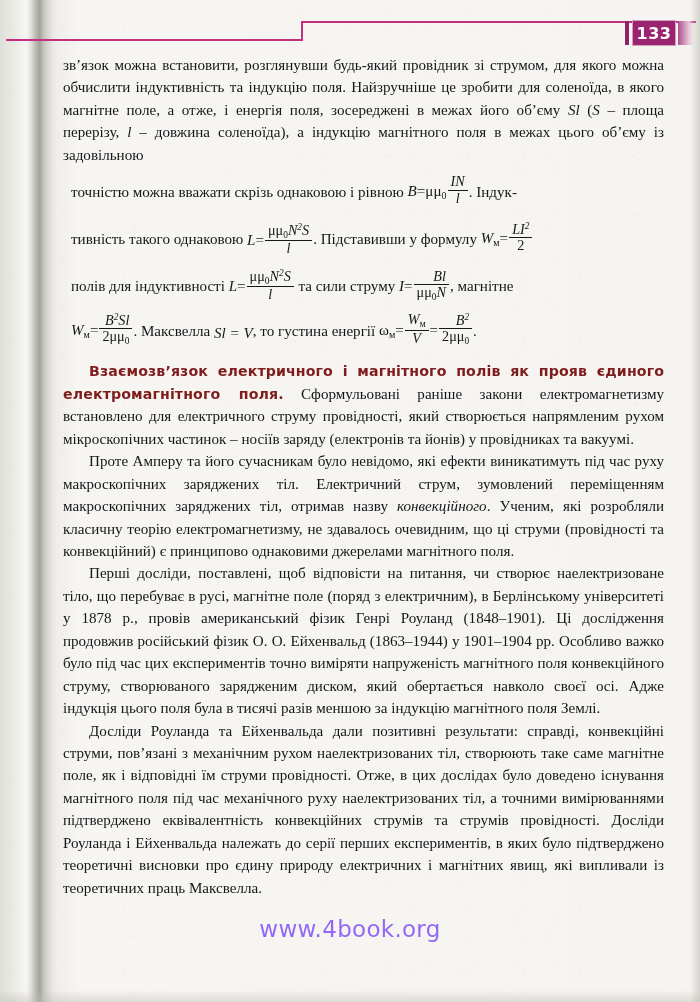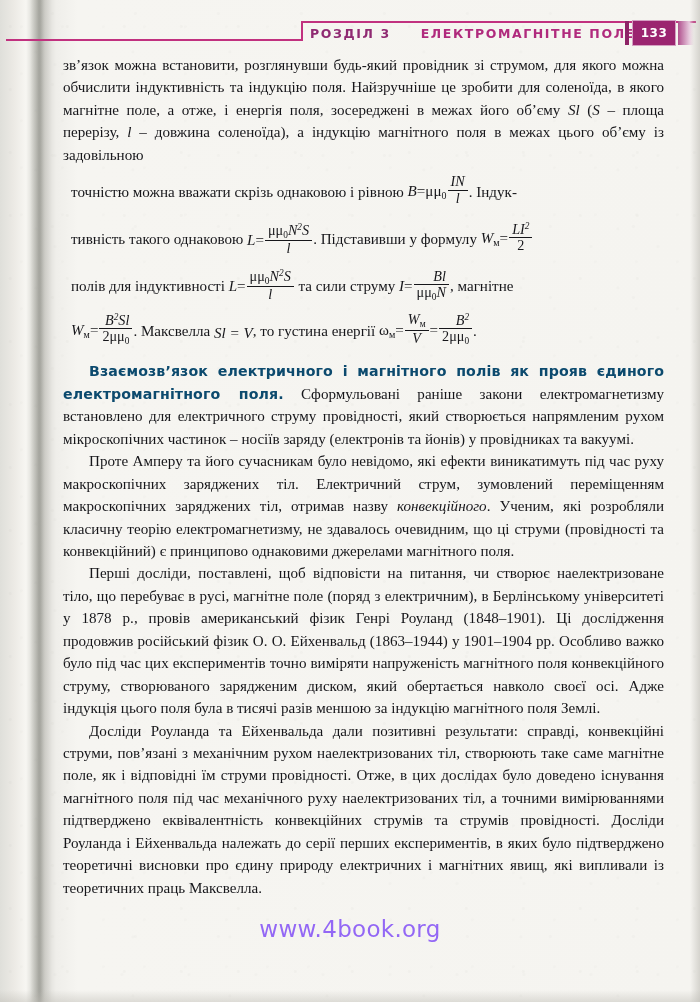--- a/index.html
+++ b/index.html
@@ -102,21 +102,21 @@
     background: #8d2366;
     margin-right: 3px;
   }
   .pagenum {
     min-width: 42px;
     height: 24px;
     background: #9b2470;
     border: 1px solid #d4a0c2;
     color: #ffffff;
     font-family: "DejaVu Sans", "Liberation Sans", sans-serif;
-    font-size: 12px;
+    font-size: 16px;
     font-weight: 700;
     letter-spacing: .5px;
     display: flex;
     align-items: center;
     justify-content: center;
   }
   .pagenum-tail {
     width: 16px; height: 24px;
     margin-left: 2px;
     background: linear-gradient(90deg, #b04f8d, #e7c9dd 70%, rgba(231,201,221,0));
@@ -136,21 +136,21 @@
     -webkit-hyphens: manual;
     hyphens: manual;
   }
   p.para {
     margin: 0;
     text-indent: 26px;
   }
   p.cont { text-indent: 0; }
 
   .blue {
-    color: #0c4a6e;
+    color: #7f1d1d;
     font-family: "DejaVu Sans", "Liberation Sans", sans-serif;
     font-weight: 700;
     font-size: 14.2px;
     letter-spacing: .1px;
   }
   i, .it { }
 
   
   .math {
     font-family: "Liberation Serif", "DejaVu Serif", serif;
@@ -231,24 +231,20 @@
 <body>
 
 <div class="page"></div>
 <div class="grain"></div>
 <div class="spine-shadow"></div>
 
 <div class="runhead">
   <div class="rh-rule"></div>
   <div class="rh-rule-riser"></div>
   <div class="rh-box"></div>
-  <div class="rh-text">
-    <span class="rh-chapter">Розділ 3</span>
-    <span class="rh-title">ЕЛЕКТРОМАГНІТНЕ ПОЛЕ</span>
-  </div>
   <div class="pagenum-wrap">
     <div class="pagenum-bar"></div>
     <div class="pagenum">133</div>
     <div class="pagenum-tail"></div>
   </div>
 </div>
 
 <div class="col">
 
   <p class="para cont"><span>зв’язок можна встановити, розглянувши будь-який провідник зі струмом, для якого можна обчислити індуктивність та індукцію поля. Найзручніше це зробити для соленоїда, в якого магнітне поле, а отже, і енергія поля, зосереджені в межах його об’єму </span><i>Sl</i><span> (</span><i>S</i><span> – площа перерізу, </span><i>l</i><span> – довжина соленоїда), а індукцію магнітного поля в межах цього об’єму із задовільною</span></p>

